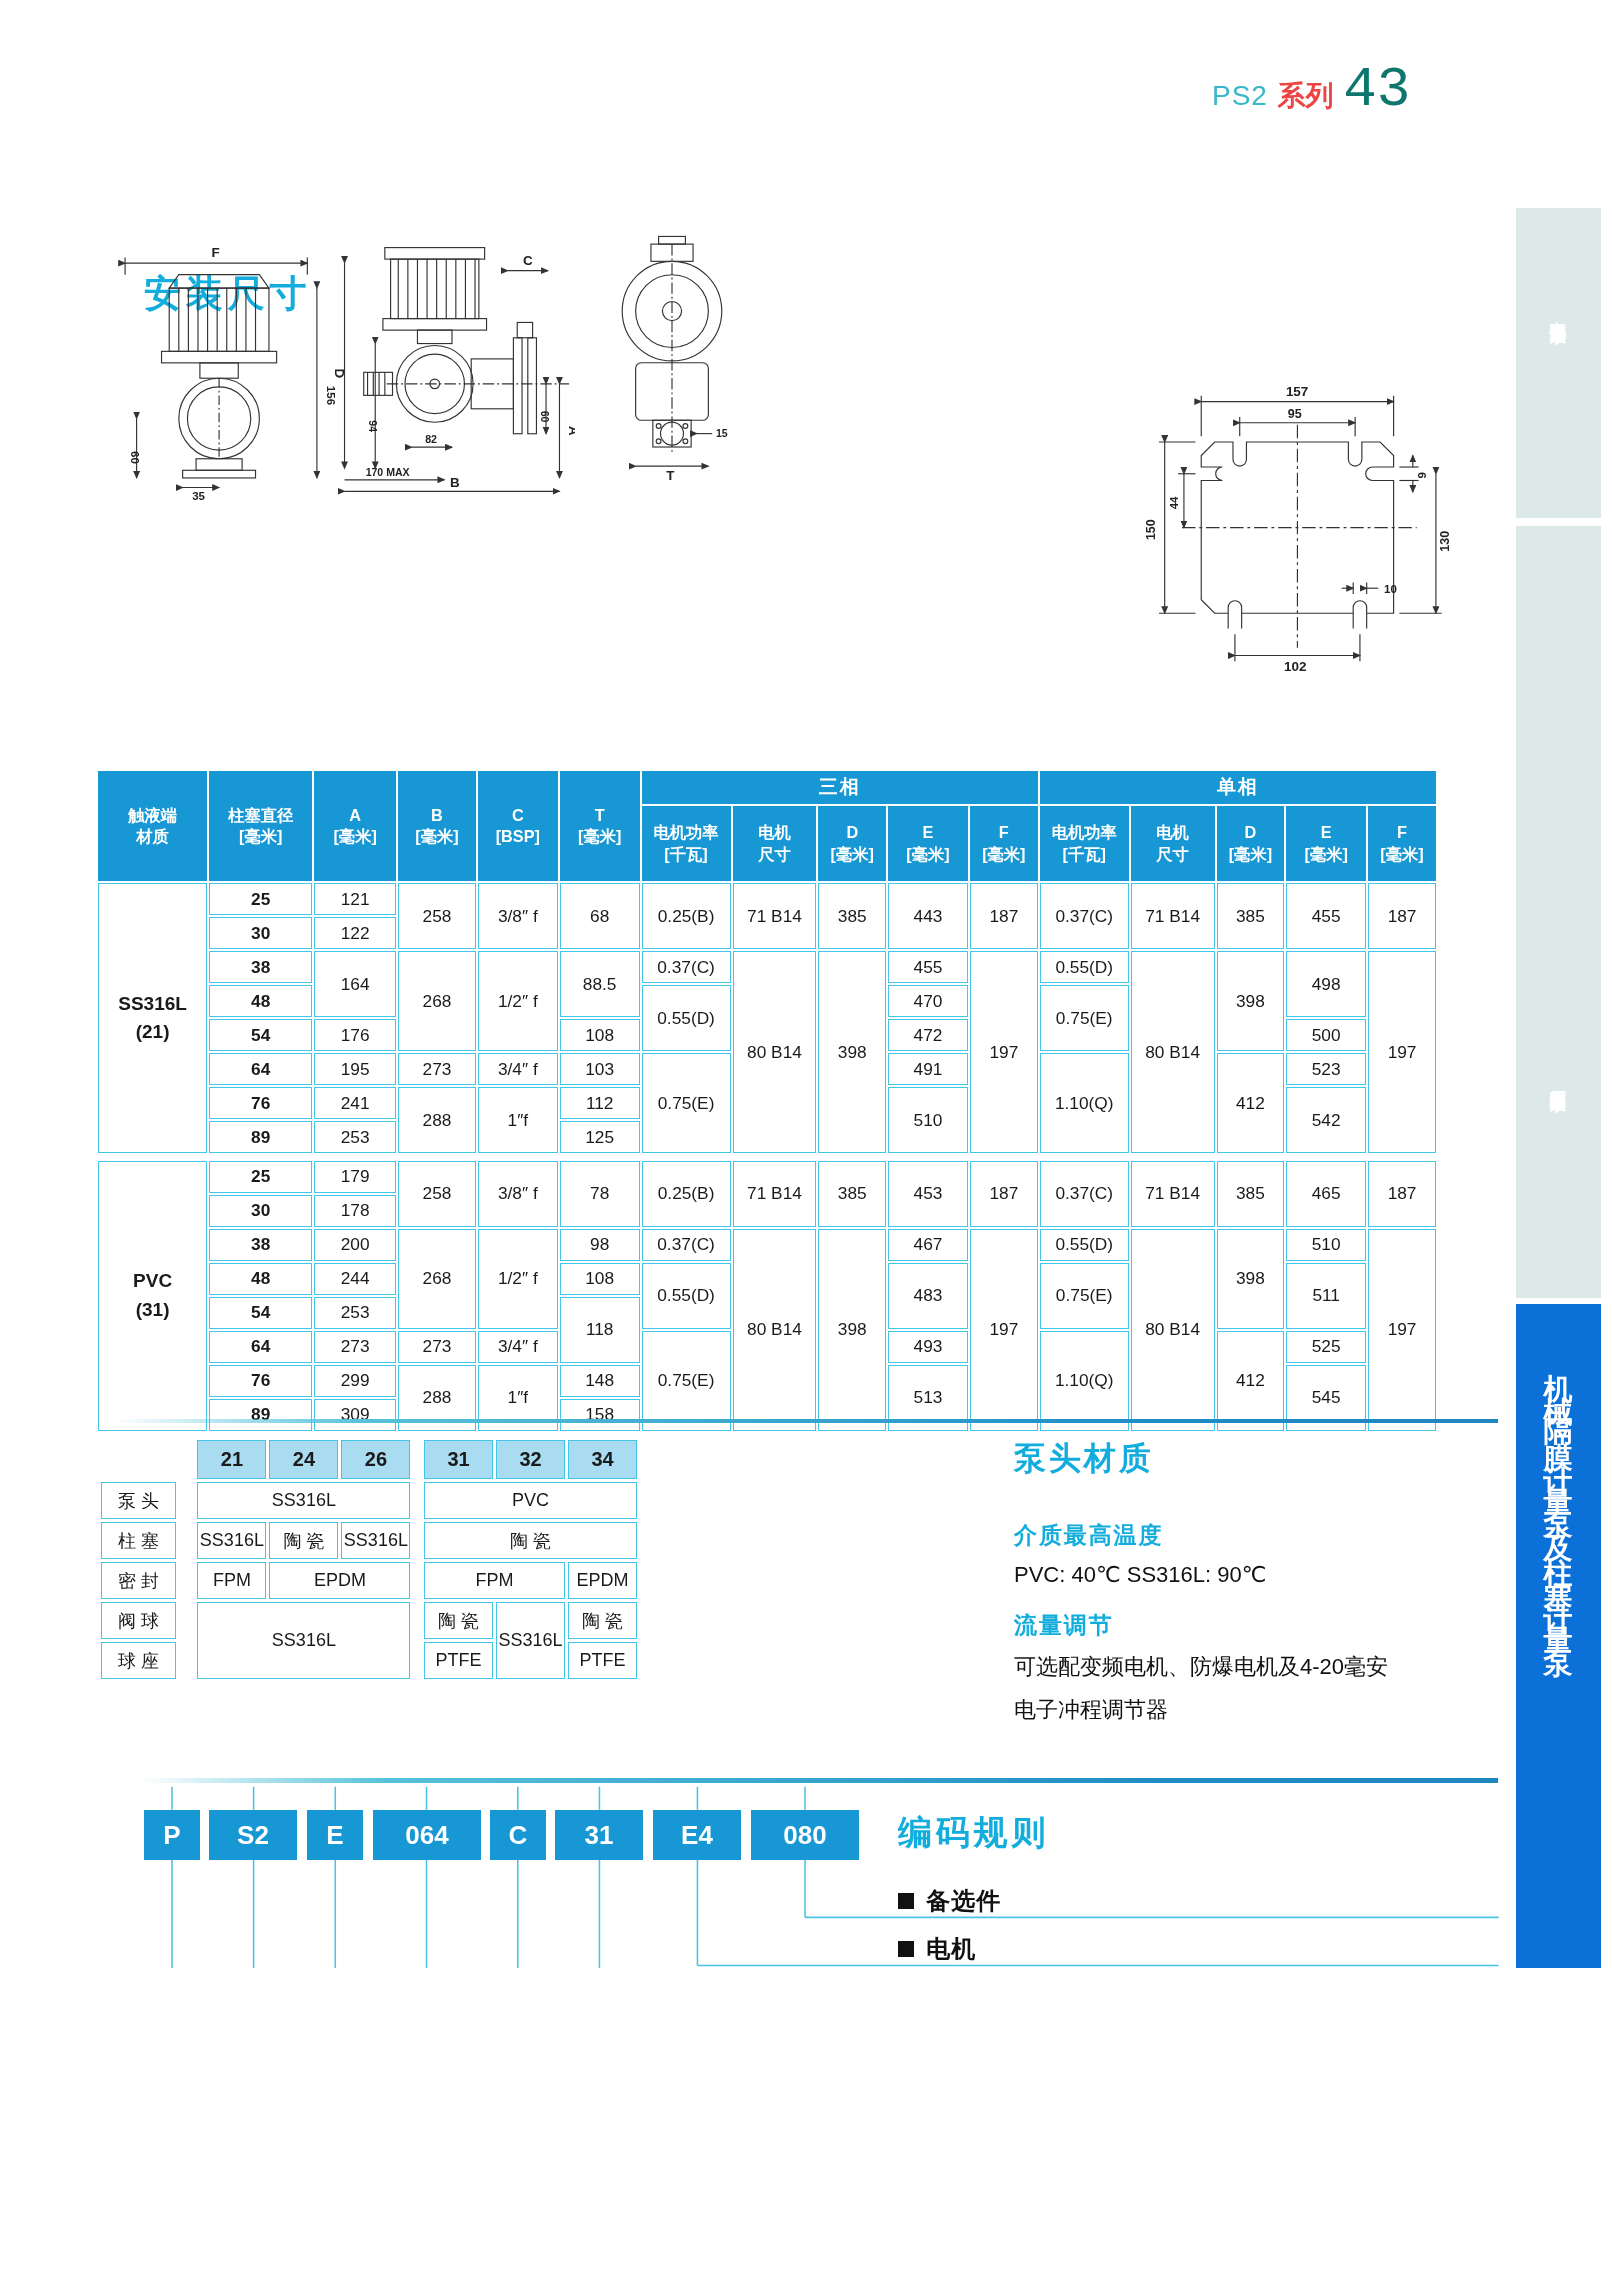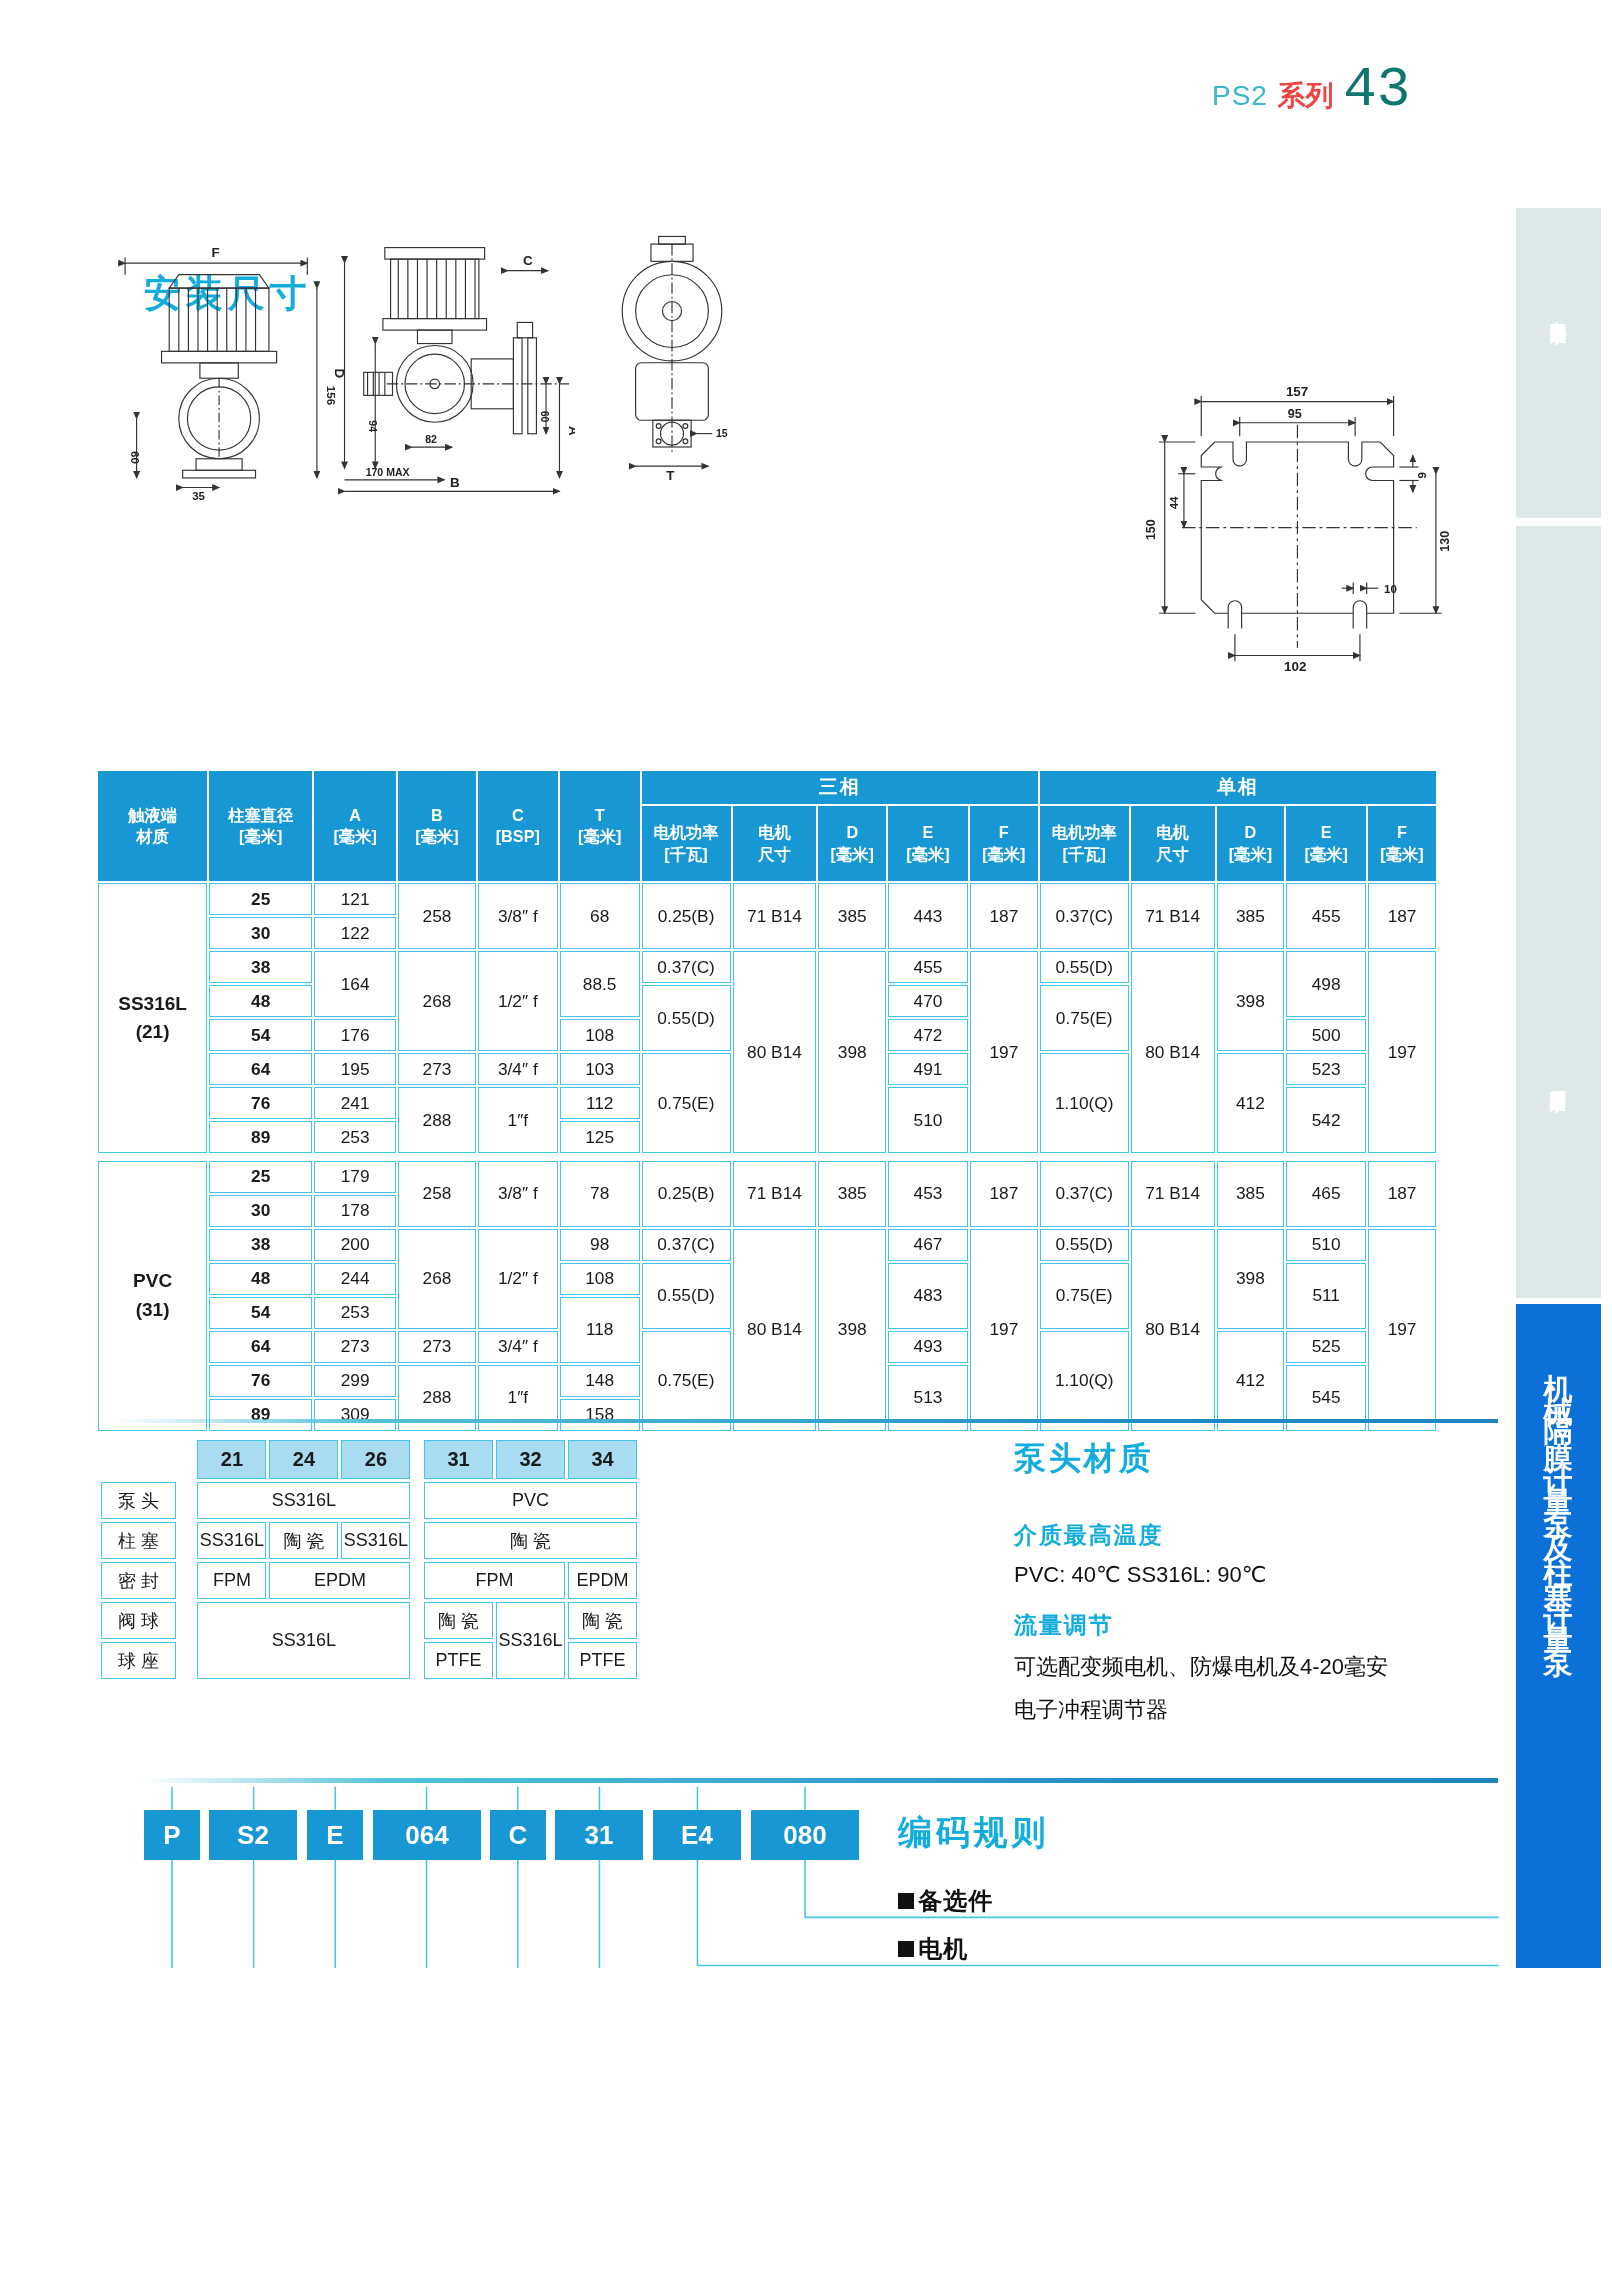--- a/index.html
+++ b/index.html
@@ -41,21 +41,21 @@
   
   .info{position:absolute;left:1014px;}
   .info-title{top:1437px;font-size:32px;font-weight:bold;color:#12addc;letter-spacing:2.9px;}
   .info-sub{font-size:23px;font-weight:bold;color:#12addc;letter-spacing:1.9px;}
   .info-text{font-size:22px;color:#111;}
   
   .code-box{position:absolute;top:1810px;height:50px;background:#1797d3;color:#fff;
             font-weight:bold;font-size:26px;display:flex;align-items:center;justify-content:center;}
   .coding-title{position:absolute;left:898px;top:1810px;font-size:34px;font-weight:bold;
                 color:#12addc;letter-spacing:3.8px;}
-  .code-item{position:absolute;left:898px;display:flex;align-items:center;gap:4px;}
+  .code-item{position:absolute;left:898px;display:flex;align-items:center;gap:12px;}
   .code-item .sq{width:16.3px;height:16.3px;background:#111;flex:0 0 auto;}
   .code-item .lbl{font-size:24px;font-weight:bold;color:#111;letter-spacing:1px;}
   .connector-svg{position:absolute;left:0;top:1777px;}
   
   .side-tab{position:absolute;left:1516px;width:85px;}
   .tab-pale{background:#dde8e9;}
   .tab-active{background:#0b70d8;}
   .vtext{position:absolute;left:50%;transform:translateX(-50%);writing-mode:vertical-rl;
          color:#fff;font-weight:bold;white-space:nowrap;}
   .vt-small{font-size:16.3px;letter-spacing:1px;top:0;}

